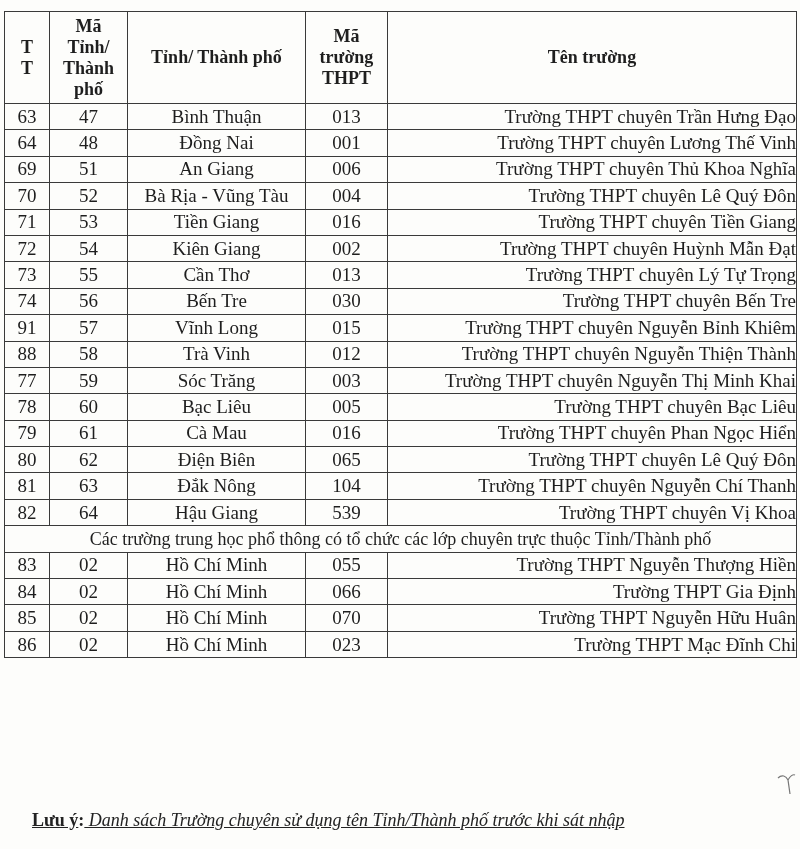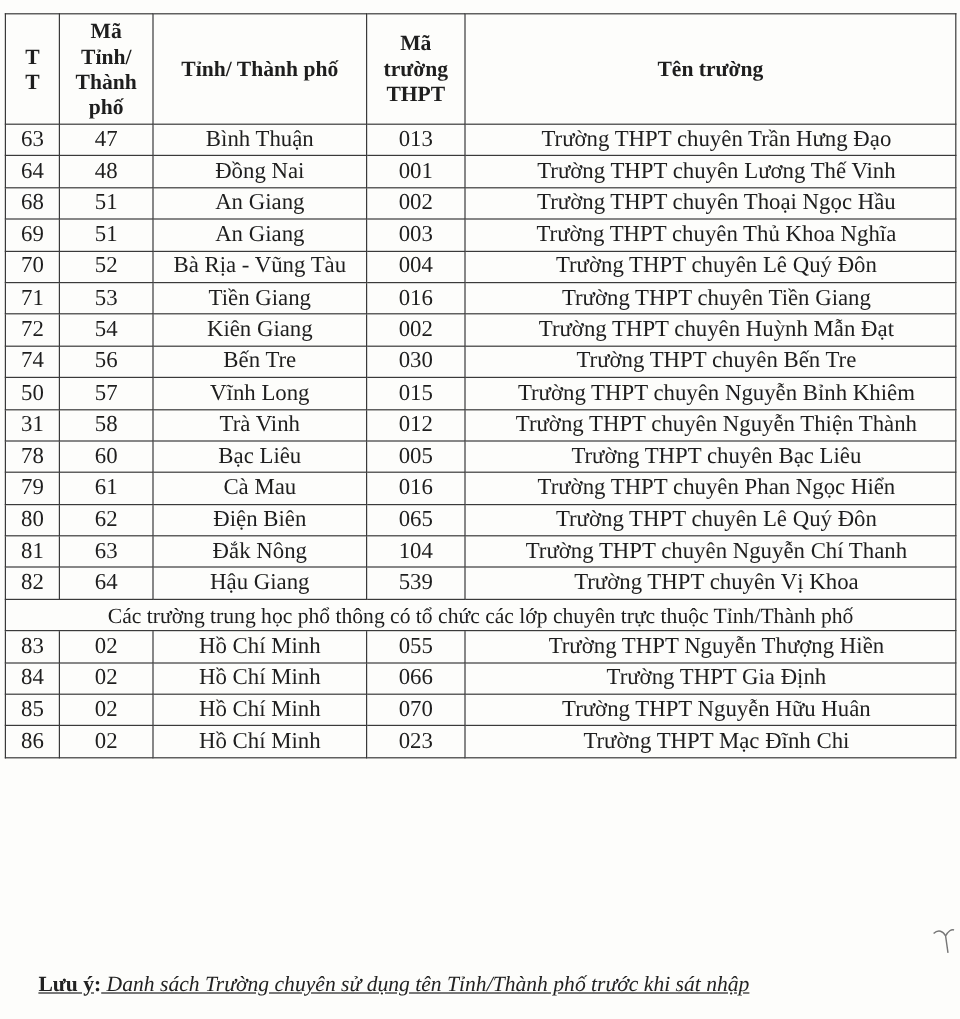--- a/index.html
+++ b/index.html
@@ -12,21 +12,21 @@
   table {
     border-collapse:collapse; table-layout:fixed; width:792px;
   }
   td, th {
     border:1.5px solid #3a3a3a; padding:0; font-size:19px; line-height:22px;
     white-space:nowrap; overflow:hidden;
   }
   th { font-weight:bold; font-size:18px; line-height:21px; text-align:center; vertical-align:middle; height:91px; }
   td { height:25.4px; }
   td.c { text-align:center; }
-  td.l { text-align:center; padding-left:10px; }
+  td.l { text-align:right; padding-left:10px; }
   tr.section td { font-weight:normal; text-align:center; font-size:18px; }
   .note {
     position:absolute; left:32px; top:810px; font-size:18px; color:#222;
   }
   .note .lbl { font-weight:bold; text-decoration:underline; }
   .note .colon { font-weight:bold; }
   .note .txt { font-style:italic;text-decoration:underline; }
   .sig {
     position:absolute; left:776px; top:772px; width:20px; height:26px;
   }
@@ -61,31 +61,24 @@
           <td class="l">Trường THPT chuyên Trần Hưng Đạo</td>
         </tr>
         <tr>
           <td class="c">64</td>
           <td class="c">48</td>
           <td class="c">Đồng Nai</td>
           <td class="c">001</td>
           <td class="l">Trường THPT chuyên Lương Thế Vinh</td>
         </tr>
         <tr>
-          <td class="c">68</td>
-          <td class="c">51</td>
-          <td class="c">An Giang</td>
-          <td class="c">002</td>
-          <td class="l">Trường THPT chuyên Thoại Ngọc Hầu</td>
-        </tr>
-        <tr>
           <td class="c">69</td>
           <td class="c">51</td>
           <td class="c">An Giang</td>
-          <td class="c">003</td>
+          <td class="c">006</td>
           <td class="l">Trường THPT chuyên Thủ Khoa Nghĩa</td>
         </tr>
         <tr>
           <td class="c">70</td>
           <td class="c">52</td>
           <td class="c">Bà Rịa - Vũng Tàu</td>
           <td class="c">004</td>
           <td class="l">Trường THPT chuyên Lê Quý Đôn</td>
         </tr>
         <tr>
@@ -96,39 +89,53 @@
           <td class="l">Trường THPT chuyên Tiền Giang</td>
         </tr>
         <tr>
           <td class="c">72</td>
           <td class="c">54</td>
           <td class="c">Kiên Giang</td>
           <td class="c">002</td>
           <td class="l">Trường THPT chuyên Huỳnh Mẫn Đạt</td>
         </tr>
         <tr>
+          <td class="c">73</td>
+          <td class="c">55</td>
+          <td class="c">Cần Thơ</td>
+          <td class="c">013</td>
+          <td class="l">Trường THPT chuyên Lý Tự Trọng</td>
+        </tr>
+        <tr>
           <td class="c">74</td>
           <td class="c">56</td>
           <td class="c">Bến Tre</td>
           <td class="c">030</td>
           <td class="l">Trường THPT chuyên Bến Tre</td>
         </tr>
         <tr>
-          <td class="c">50</td>
+          <td class="c">91</td>
           <td class="c">57</td>
           <td class="c">Vĩnh Long</td>
           <td class="c">015</td>
           <td class="l">Trường THPT chuyên Nguyễn Bỉnh Khiêm</td>
         </tr>
         <tr>
-          <td class="c">31</td>
+          <td class="c">88</td>
           <td class="c">58</td>
           <td class="c">Trà Vinh</td>
           <td class="c">012</td>
           <td class="l">Trường THPT chuyên Nguyễn Thiện Thành</td>
+        </tr>
+        <tr>
+          <td class="c">77</td>
+          <td class="c">59</td>
+          <td class="c">Sóc Trăng</td>
+          <td class="c">003</td>
+          <td class="l">Trường THPT chuyên Nguyễn Thị Minh Khai</td>
         </tr>
         <tr>
           <td class="c">78</td>
           <td class="c">60</td>
           <td class="c">Bạc Liêu</td>
           <td class="c">005</td>
           <td class="l">Trường THPT chuyên Bạc Liêu</td>
         </tr>
         <tr>
           <td class="c">79</td>

